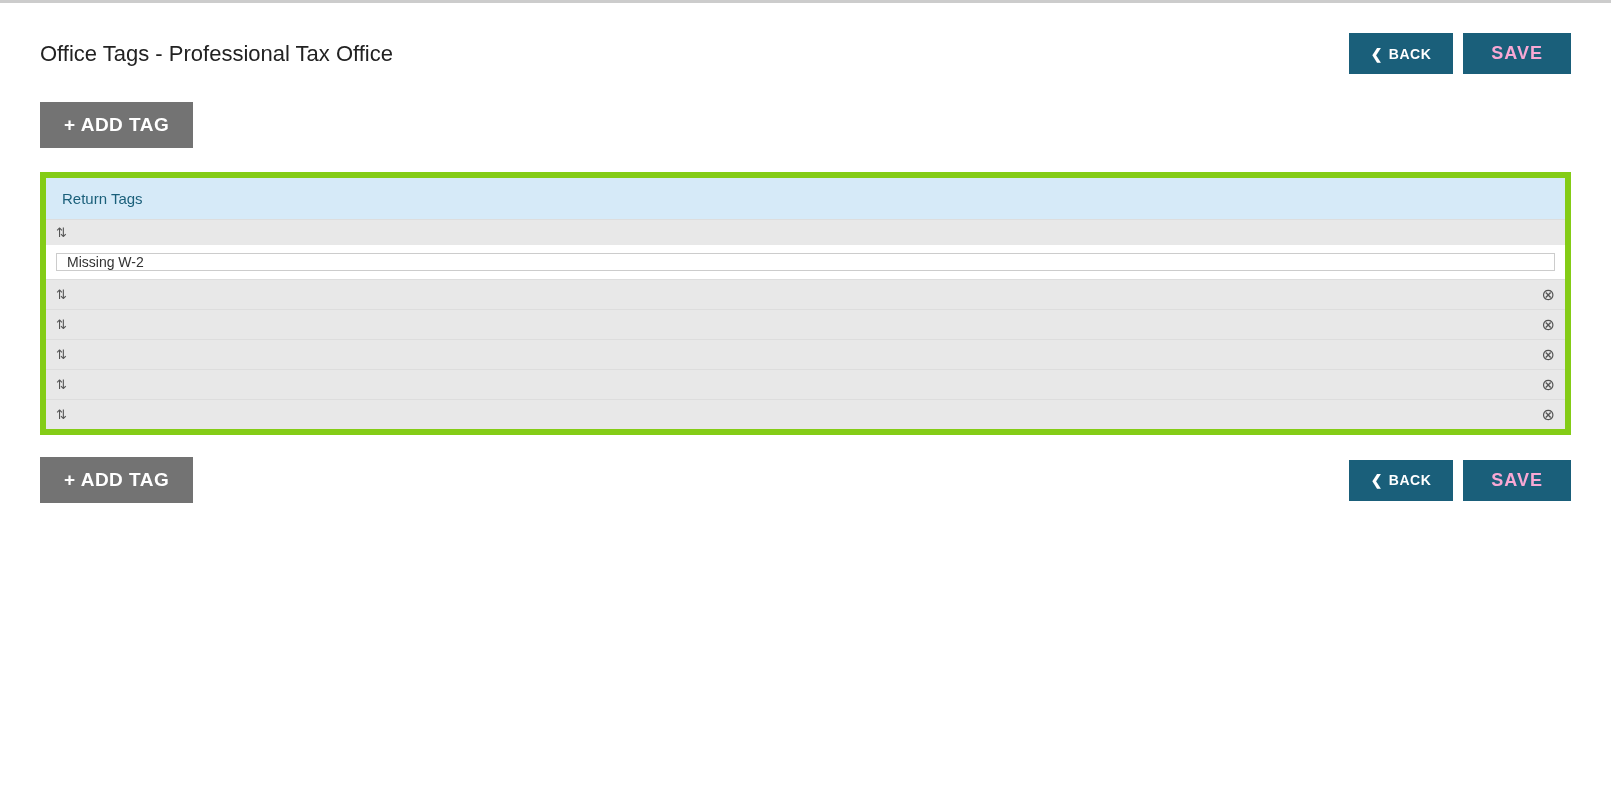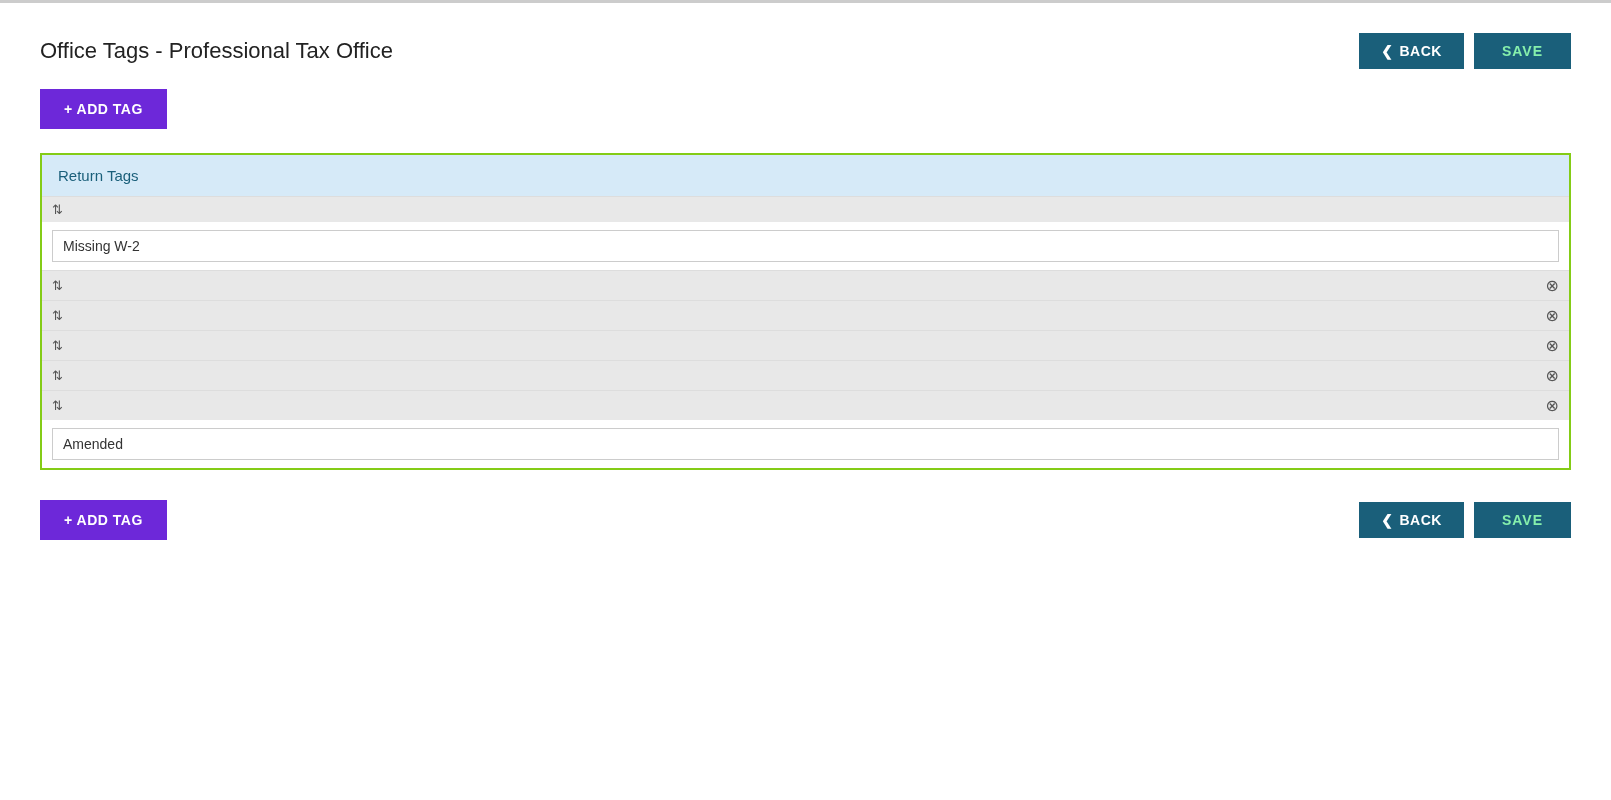--- a/index.html
+++ b/index.html
@@ -13,21 +13,21 @@
       background: #fff;
       min-height: 800px;
       width: 1611px;
       padding: 30px 40px;
       border-top: 3px solid #ccc;
     }
     .top-header {
       display: flex;
       justify-content: space-between;
       align-items: center;
-      margin-bottom: 20px;
+      margin-bottom: 28px;
     }
     .page-title {
       font-size: 22px;
       font-weight: 400;
       color: #222;
     }
     .header-buttons {
       display: flex;
       gap: 10px;
     }
@@ -39,45 +39,45 @@
       font-size: 14px;
       font-weight: 600;
       cursor: pointer;
       display: flex;
       align-items: center;
       gap: 6px;
       letter-spacing: 0.5px;
     }
     .btn-save {
       background: #1a5f7a;
-      color: #86efac;
+      color: #f9a8d4;
       border: none;
       padding: 10px 28px;
-      font-size: 14px;
+      font-size: 18px;
       font-weight: 700;
       cursor: pointer;
       letter-spacing: 1px;
     }
     .btn-add-tag {
-      background: #6d28d9;
+      background: #737373;
       color: #fff;
       border: none;
       padding: 12px 24px;
-      font-size: 14px;
+      font-size: 19px;
       font-weight: 700;
       cursor: pointer;
       display: flex;
       align-items: center;
       gap: 6px;
       letter-spacing: 0.5px;
       margin-bottom: 24px;
     }
     .section-container {
-      border: 2px solid #84cc16;
-      margin-bottom: 30px;
+      border: 6px solid #84cc16;
+      margin-bottom: 22px;
     }
     .section-header {
       background: #d6eaf8;
       padding: 12px 16px;
       font-size: 15px;
       color: #1a5f7a;
       font-weight: 500;
     }
     .tag-row {
       border-top: 1px solid #ddd;
@@ -99,21 +99,21 @@
       font-size: 16px;
       cursor: pointer;
     }
     .tag-input-row {
       padding: 8px 10px;
       background: #fff;
     }
     .tag-input {
       width: 100%;
       border: 1px solid #ccc;
-      padding: 7px 10px;
+      padding: 0 10px;
       font-size: 14px;
       color: #333;
       background: #fff;
       outline: none;
     }
     .bottom-footer {
       display: flex;
       justify-content: space-between;
       align-items: center;
       margin-top: 10px;
@@ -173,21 +173,20 @@
           <div class="tag-sort-bar">
             <span class="sort-icon">⇅</span>
             <span class="remove-icon">⊗</span>
           </div>
         </div>
         <div class="tag-row">
           <div class="tag-sort-bar">
             <span class="sort-icon">⇅</span>
             <span class="remove-icon">⊗</span>
           </div>
-          <div class="tag-input-row"><input type="text" class="tag-input" value="Amended" style=""></div>
         </div>
       </div>
   </div>
 
   <div class="bottom-footer">
     <button class="btn-add-tag" style="margin-bottom:0;">+ ADD TAG</button>
     <div class="bottom-buttons">
       <button class="btn-back">
         <span>❮</span>
         <span>BACK</span>

